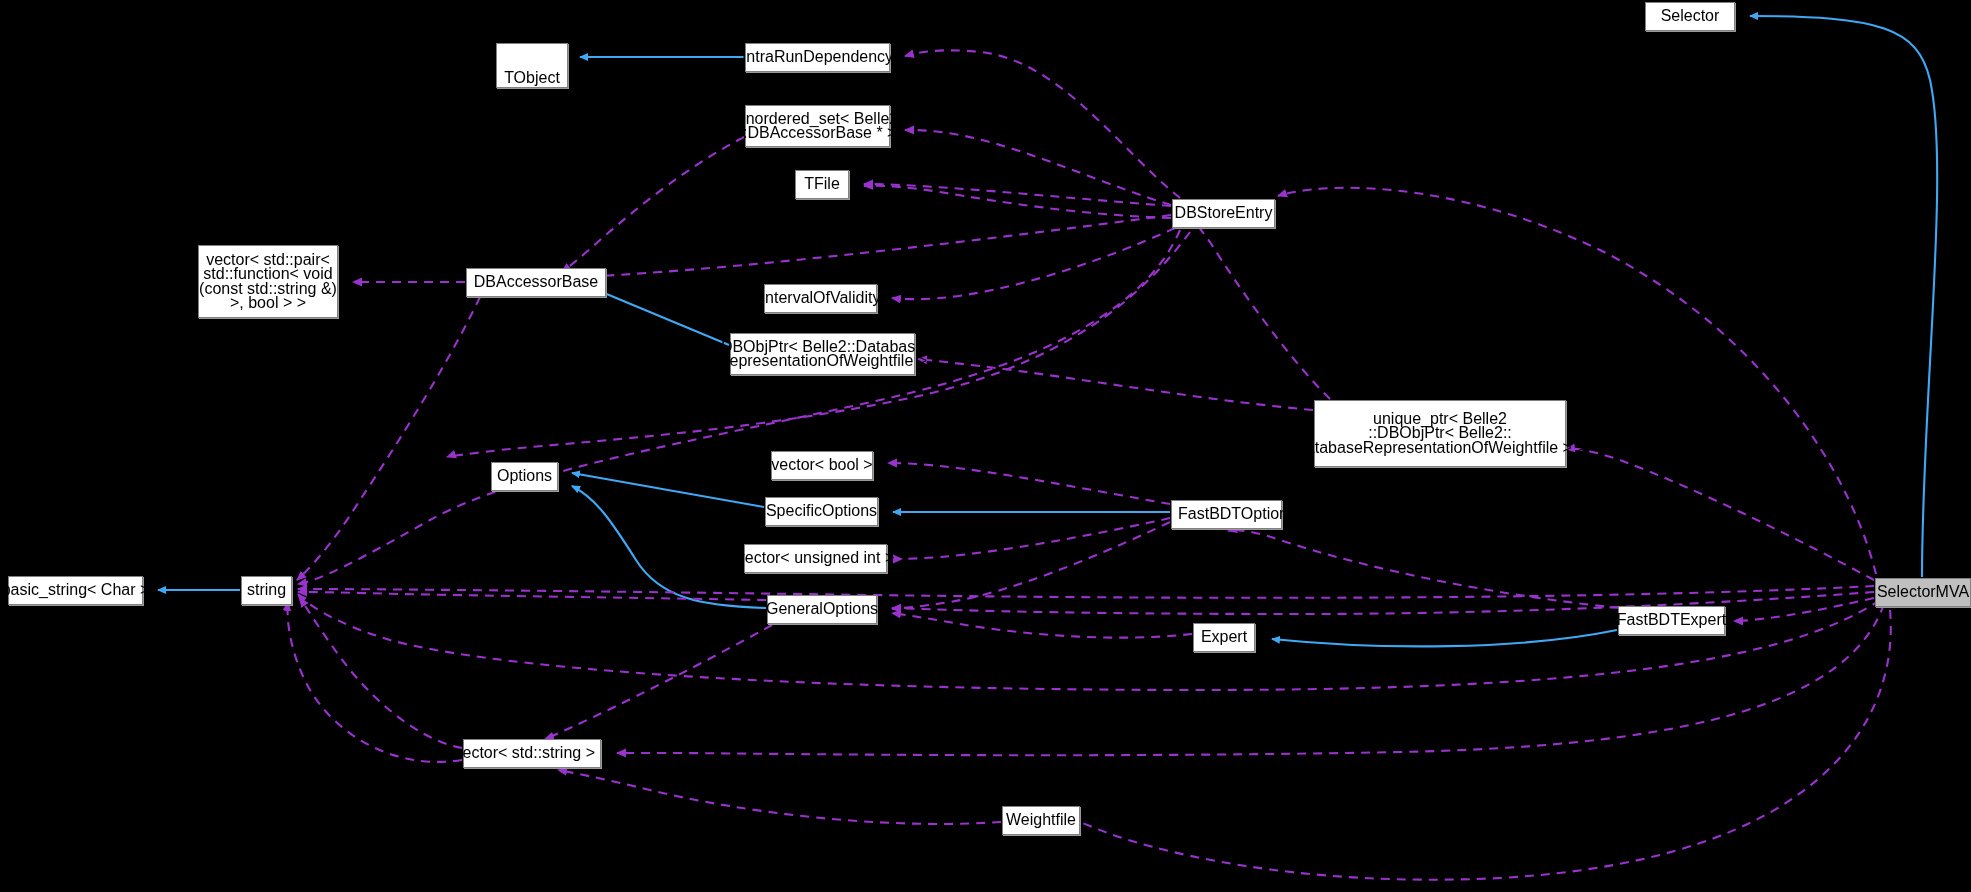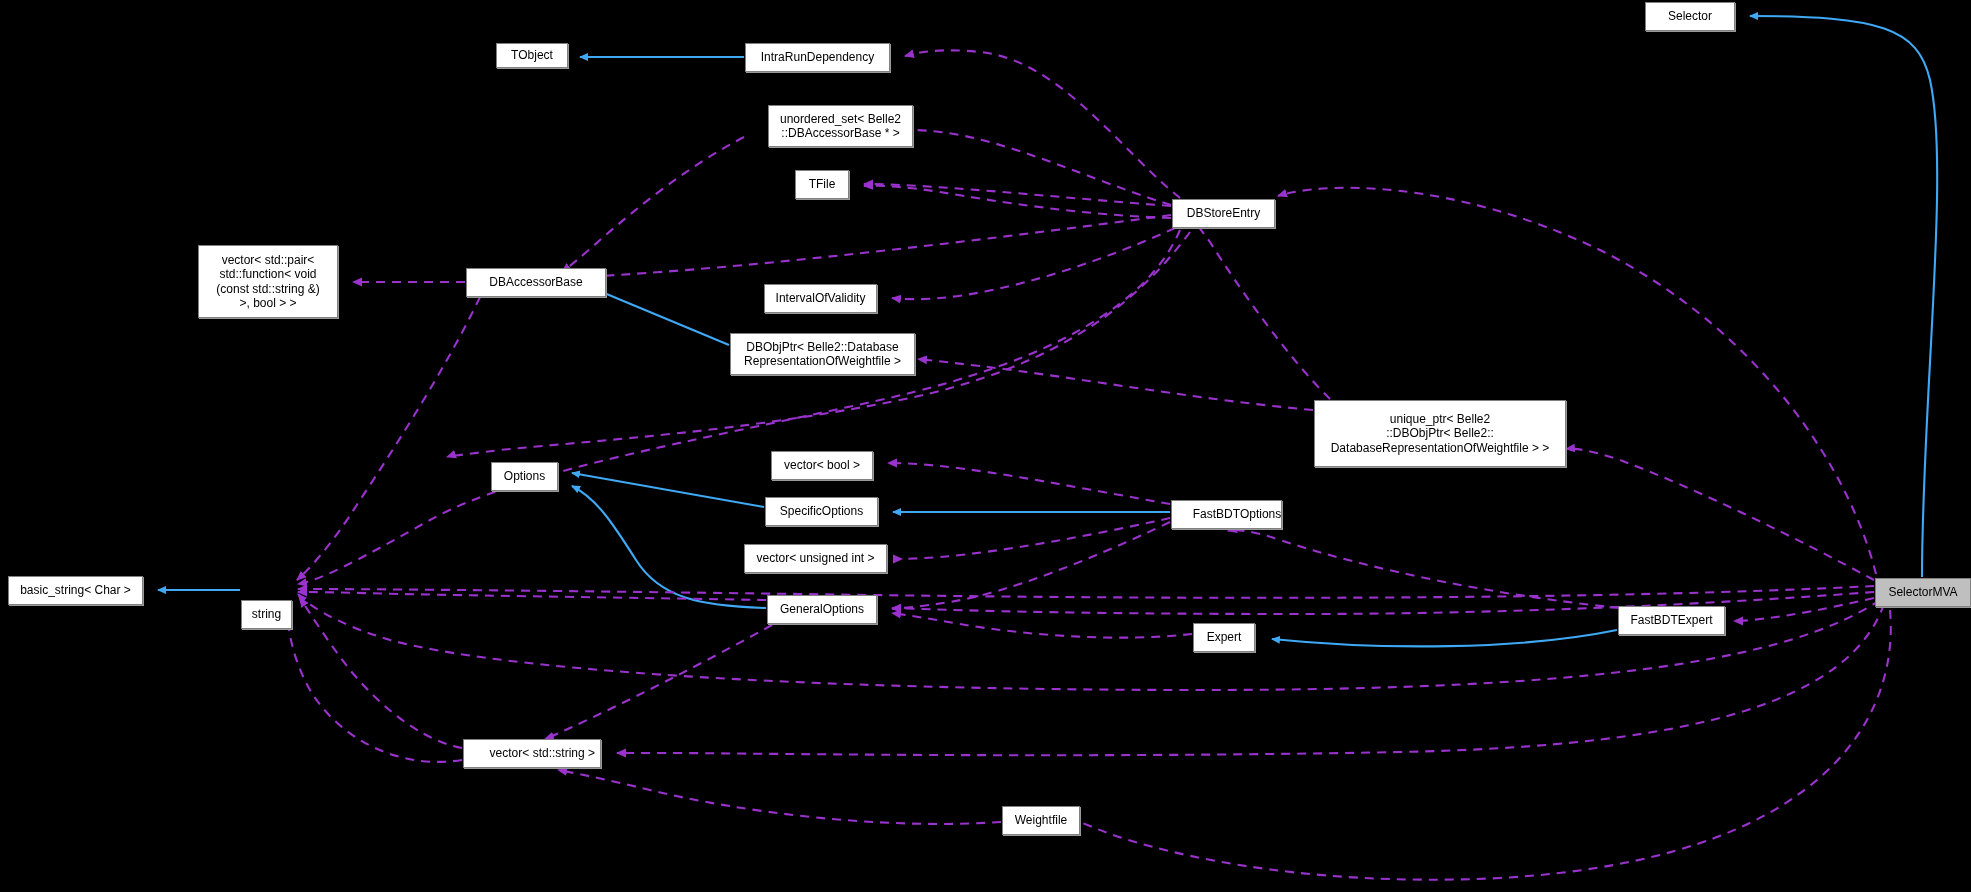--- a/index.html
+++ b/index.html
@@ -23,21 +23,21 @@
     height: 892px;
     pointer-events: none;
   }
   .node {
     position: absolute;
     box-sizing: border-box;
     background: #FFFFFF;
     border: 1px solid #808080;
     box-shadow: 1px 1px 0 0 #9a9a9a;
     color: #000000;
-    font-size: 12px;
+    font-size: 16px;
     line-height: 14.5px;
     text-align: center;
     display: flex;
     align-items: center;
     justify-content: center;
     white-space: pre;
     padding: 2px 5px;
     cursor: pointer;
     z-index: 5;
   }
@@ -143,43 +143,43 @@
 
       <path d="M480,297 C450,360 400,440 360,500 C330,548 306,572 297,580"></path>
 
       <path d="M1330,399 C1290,360 1240,290 1210,242 C1198,226 1195,222 1193,219"></path>
 
       <path d="M1190,232 C1140,300 1060,368 900,400 C740,432 600,440 500,450 C460,455 450,456 447,457"></path>
     </g>
   </svg>
 
 <div class="node" style="left: 1645px; top: 2px; width: 90px; height: 29px;"><span class="node-label">Selector</span></div>
-    <div class="node" style="left: 496px; top: 43px; width: 72px; height: 25px;"><span class="node-label">TObject</span></div>
+    <div class="node" style="left: 496px; top: 43px; width: 72px; height: 45px; align-items: flex-end;"><span class="node-label">TObject</span></div>
     <div class="node" style="left: 745px; top: 43px; width: 145px; height: 29px;"><span class="node-label">IntraRunDependency</span></div>
-    <div class="node" style="left: 745px; top: 105px; width: 145px; height: 42px; margin-left: 23px;"><span class="node-label">unordered_set&lt; Belle2
+    <div class="node" style="left: 745px; top: 105px; width: 145px; height: 42px;"><span class="node-label">unordered_set&lt; Belle2
 ::DBAccessorBase * &gt;</span></div>
     <div class="node" style="left: 795px; top: 170px; width: 54px; height: 29px;"><span class="node-label">TFile</span></div>
     <div class="node" style="left: 1172px; top: 199px; width: 103px; height: 29px;"><span class="node-label">DBStoreEntry</span></div>
     <div class="node" style="left: 198px; top: 245px; width: 140px; height: 73px;"><span class="node-label">vector&lt; std::pair&lt;
 std::function&lt; void
 (const std::string &amp;)
 &gt;, bool &gt; &gt;</span></div>
     <div class="node" style="left: 466px; top: 268px; width: 140px; height: 29px;"><span class="node-label">DBAccessorBase</span></div>
     <div class="node" style="left: 764px; top: 284px; width: 113px; height: 29px;"><span class="node-label">IntervalOfValidity</span></div>
     <div class="node" style="left: 730px; top: 333px; width: 185px; height: 42px;"><span class="node-label">DBObjPtr&lt; Belle2::Database
 RepresentationOfWeightfile &gt;</span></div>
     <div class="node" style="left: 1314px; top: 400px; width: 252px; height: 67px;"><span class="node-label">unique_ptr&lt; Belle2
 ::DBObjPtr&lt; Belle2::
 DatabaseRepresentationOfWeightfile &gt; &gt;</span></div>
     <div class="node" style="left: 491px; top: 462px; width: 67px; height: 29px;"><span class="node-label">Options</span></div>
     <div class="node" style="left: 771px; top: 451px; width: 102px; height: 29px;"><span class="node-label">vector&lt; bool &gt;</span></div>
     <div class="node" style="left: 765px; top: 497px; width: 113px; height: 29px;"><span class="node-label">SpecificOptions</span></div>
     <div class="node" style="left: 1171px; top: 500px; width: 111px; height: 29px; padding-left: 26px;"><span class="node-label">FastBDTOptions</span></div>
     <div class="node" style="left: 744px; top: 544px; width: 143px; height: 29px; align-items: center;"><span class="node-label">vector&lt; unsigned int &gt;</span></div>
     <div class="node" style="left: 8px; top: 576px; width: 135px; height: 29px;"><span class="node-label">basic_string&lt; Char &gt;</span></div>
-    <div class="node" style="left: 241px; top: 576px; width: 51px; height: 29px; margin-top: 24px;"><span class="node-label">string</span></div>
+    <div class="node" style="left: 241px; top: 576px; width: 51px; height: 29px;"><span class="node-label">string</span></div>
     <div class="node" style="left: 767px; top: 595px; width: 110px; height: 29px;"><span class="node-label">GeneralOptions</span></div>
     <div class="node" style="left: 1618px; top: 606px; width: 107px; height: 29px;"><span class="node-label">FastBDTExpert</span></div>
     <div class="node" style="left: 1193px; top: 623px; width: 62px; height: 29px;"><span class="node-label">Expert</span></div>
     <div class="node" style="left: 463px; top: 739px; width: 138px; height: 29px; justify-content: flex-end;"><span class="node-label">vector&lt; std::string &gt;</span></div>
     <div class="node" style="left: 1002px; top: 806px; width: 78px; height: 29px;"><span class="node-label">Weightfile</span></div>
     <div class="node highlight" style="left: 1875px; top: 578px; width: 96px; height: 29px;"><span class="node-label">SelectorMVA</span></div>
   </div>
 
 </body></html>

